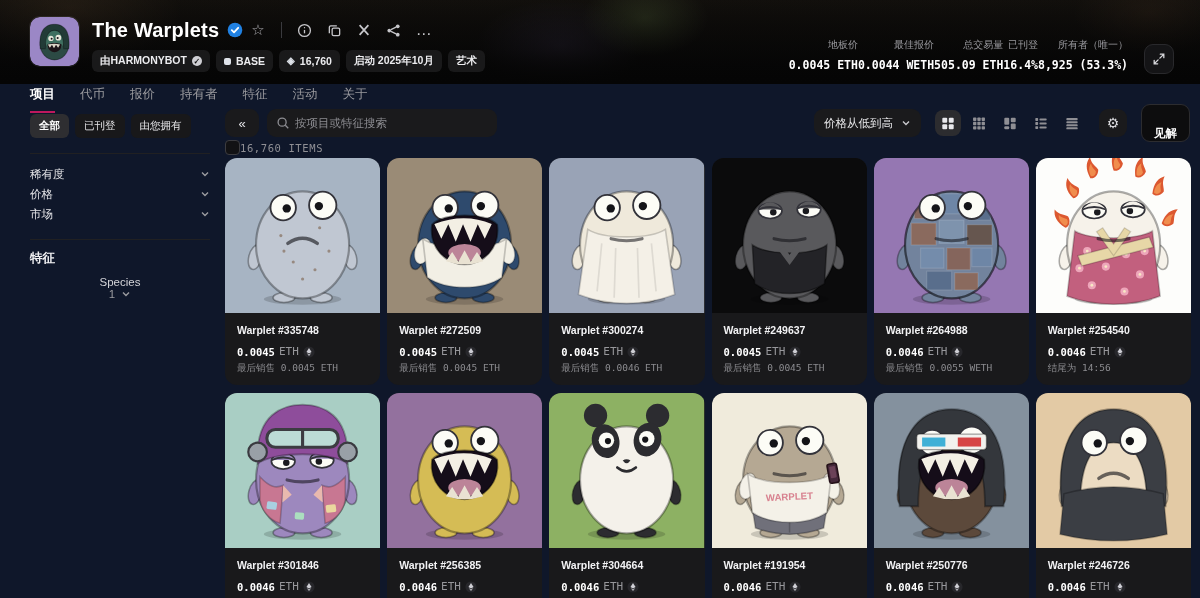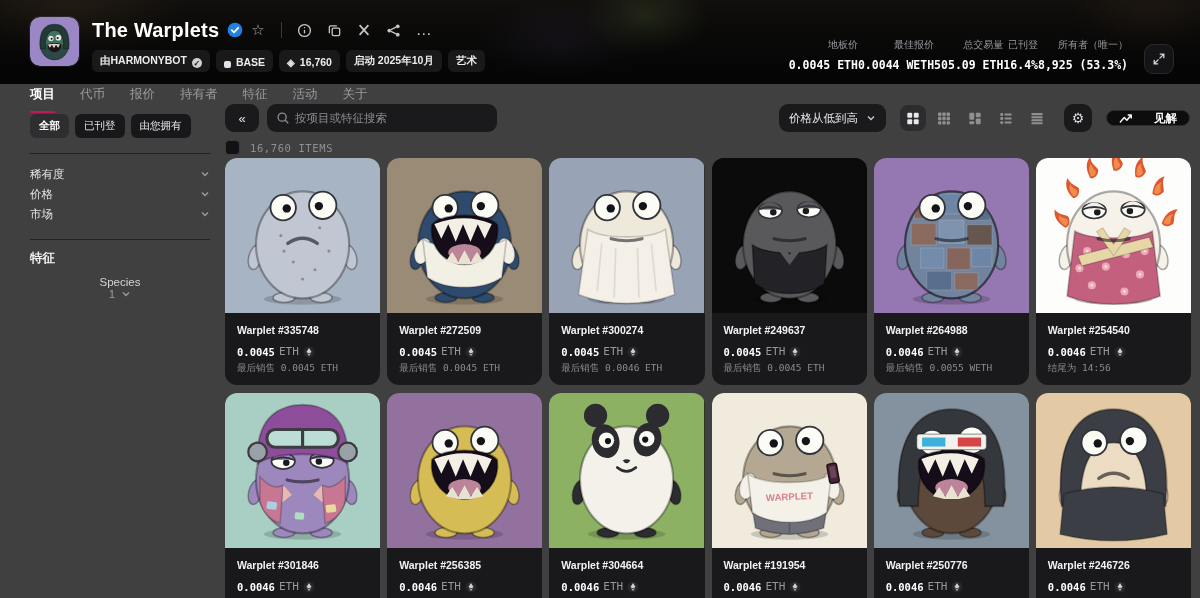--- a/index.html
+++ b/index.html
@@ -1,17 +1,17 @@
 <!DOCTYPE html>
 <html><head>
 <meta charset="utf-8">
 <style>
   html,body{margin:0;padding:0;background:#050505;}
   *{box-sizing:border-box;}
-  #app{position:relative;width:1200px;height:598px;background:#404040;overflow:hidden;
+  #app{position:relative;width:1200px;height:598px;background:#0f172a;overflow:hidden;
        font-family:"Liberation Sans",sans-serif;color:#fff;}
 
   
   .banner{position:absolute;top:0;left:0;width:1200px;height:84px;
     background:
       radial-gradient(90px 55px at 645px 18px, rgba(95,115,65,.38), transparent 70%),
       radial-gradient(120px 65px at 560px 45px, rgba(72,62,98,.32), transparent 70%),
       radial-gradient(160px 80px at 70px 8px, rgba(82,62,40,.38), transparent 70%),
       radial-gradient(110px 60px at 1150px 12px, rgba(100,70,45,.22), transparent 70%),
       linear-gradient(180deg,#16130f 0%,#0c0b0a 55%,#060606 100%);}
@@ -19,21 +19,21 @@
     background:linear-gradient(180deg,rgba(5,5,5,.25) 0%,rgba(5,5,5,.55) 60%,#050505 100%);}
 
   .header-left{position:absolute;top:17px;left:30px;display:flex;gap:13px;align-items:flex-start;z-index:2;}
   .avatar{width:49px;height:49px;border-radius:10px;overflow:hidden;flex:none;box-shadow:0 0 0 1px rgba(255,255,255,.08);}
   .title-row{display:flex;align-items:center;gap:8px;height:26px;}
   .coll-title{font-size:20px;font-weight:bold;letter-spacing:.2px;}
   .hdr-icons{display:flex;align-items:center;gap:15px;margin-left:8px;}
   .hdr-divider{width:1px;height:16px;background:#3a3a3e;}
   .icon-btn{display:flex;align-items:center;justify-content:center;cursor:pointer;color:#c6c6ca;background:none;border:none;padding:0;}
   .chips-row{display:flex;gap:6px;margin-top:7px;}
-  .chip{display:flex;align-items:flex-end;gap:5px;background:rgba(28,28,30,.88);border-radius:6px;
+  .chip{display:flex;align-items:center;gap:5px;background:rgba(28,28,30,.88);border-radius:6px;
         padding:4px 8px;font-size:10.5px;font-weight:bold;color:#ececef;}
   .chip .sq{width:7px;height:7px;background:#dfe3ea;border-radius:2px;display:inline-block;}
   .chip .dia{color:#dfe3ea;font-size:10px;line-height:1;}
   .chip .chk{font-size:8px;color:#0b0b0c;background:#cfcfd4;border-radius:50%;width:10px;height:10px;
              display:inline-flex;align-items:center;justify-content:center;}
 
   .stats{position:absolute;top:38px;right:72px;display:flex;z-index:2;}
   .stat{text-align:right;}
   .stat-label{font-size:10px;color:#9a9a9f;margin-bottom:6px;white-space:nowrap;}
   .stat-value{font-size:11.5px;font-weight:bold;color:#fff;font-family:"DejaVu Sans Mono",monospace;white-space:nowrap;}
@@ -71,25 +71,25 @@
   .search::placeholder{color:#8d8d92;}
   .tb-right{margin-left:auto;display:flex;align-items:center;gap:8px;}
   .sort-btn{display:flex;align-items:center;gap:8px;height:28px;padding:0 10px;border-radius:9px;
       background:#1a1a1c;border:none;color:#e8e8ea;font-size:11.5px;cursor:pointer;font-family:"Liberation Sans",sans-serif;}
   .view-group{display:flex;align-items:center;gap:5px;margin-left:6px;}
   .view-btn{width:26px;height:26px;border-radius:8px;background:none;border:none;display:flex;
       align-items:center;justify-content:center;color:#8f8f94;cursor:pointer;}
   .view-btn.active{background:#2c2c2f;color:#e8e8ec;}
   .gear-btn{width:28px;height:28px;border-radius:9px;background:#1a1a1c;border:none;color:#d8d8dc;
       font-size:14px;cursor:pointer;margin-left:6px;}
-  .insights-btn{display:flex;align-items:center;gap:21px;height:16px;padding:0 12px;border-radius:9px;
+  .insights-btn{display:flex;align-items:center;gap:21px;height:38px;padding:0 12px;border-radius:9px;
       background:#0d0d0e;border:1px solid #2c2c2f;color:#fff;font-size:11.5px;font-weight:bold;cursor:pointer;
-      margin-left:6px;font-family:"Liberation Sans",sans-serif;}
-
-  .items-row{position:absolute;top:140px;left:225px;display:flex;align-items:center;gap:10px;z-index:2;}
+      margin-left:6px;font-family:"Liberation Sans",sans-serif;flex-direction:column;}
+
+  .items-row{position:absolute;top:140px;left:225px;display:flex;align-items:center;z-index:2;}
   .cbx{width:15px;height:15px;border-radius:4px;border:1.5px solid #3c3c40;background:#121214;cursor:pointer;}
   .items-count{font-size:10.5px;color:#8f8f94;letter-spacing:.6px;font-family:"DejaVu Sans Mono",monospace;}
 
   
   .grid{position:absolute;top:158px;left:225px;width:966px;display:grid;
       grid-template-columns:repeat(6,1fr);gap:8px 7px;z-index:2;}
   .card{background:#19191b;border-radius:12px;overflow:hidden;display:flex;flex-direction:column;cursor:pointer;}
   .card-art{width:100%;aspect-ratio:1/1;line-height:0;}
   .card-art svg{display:block;}
   .card-info{padding:11px 12px 10px 12px;}

